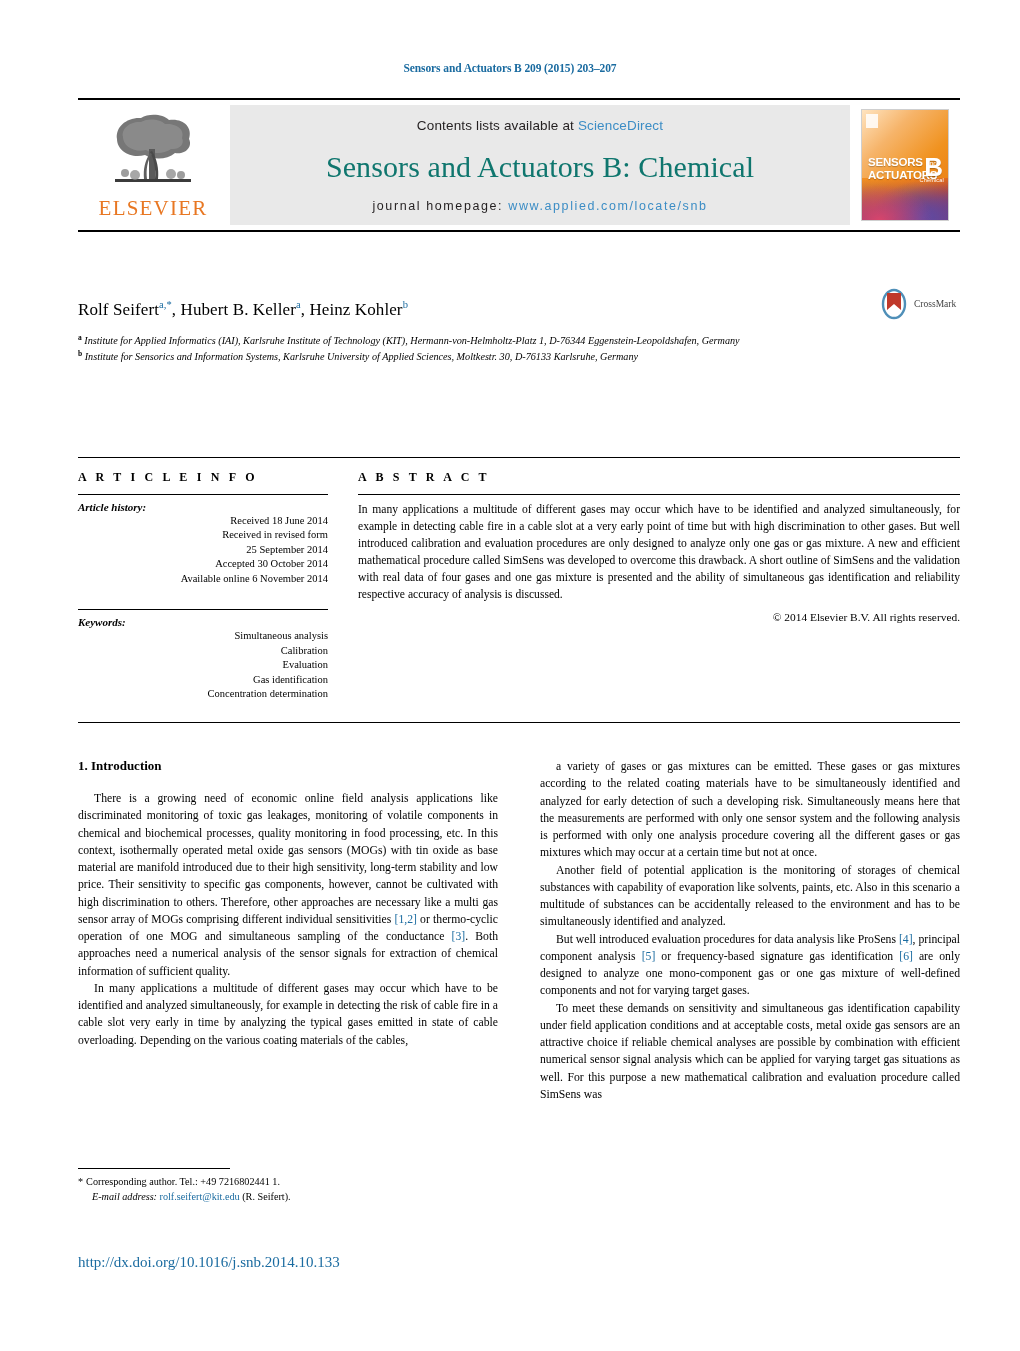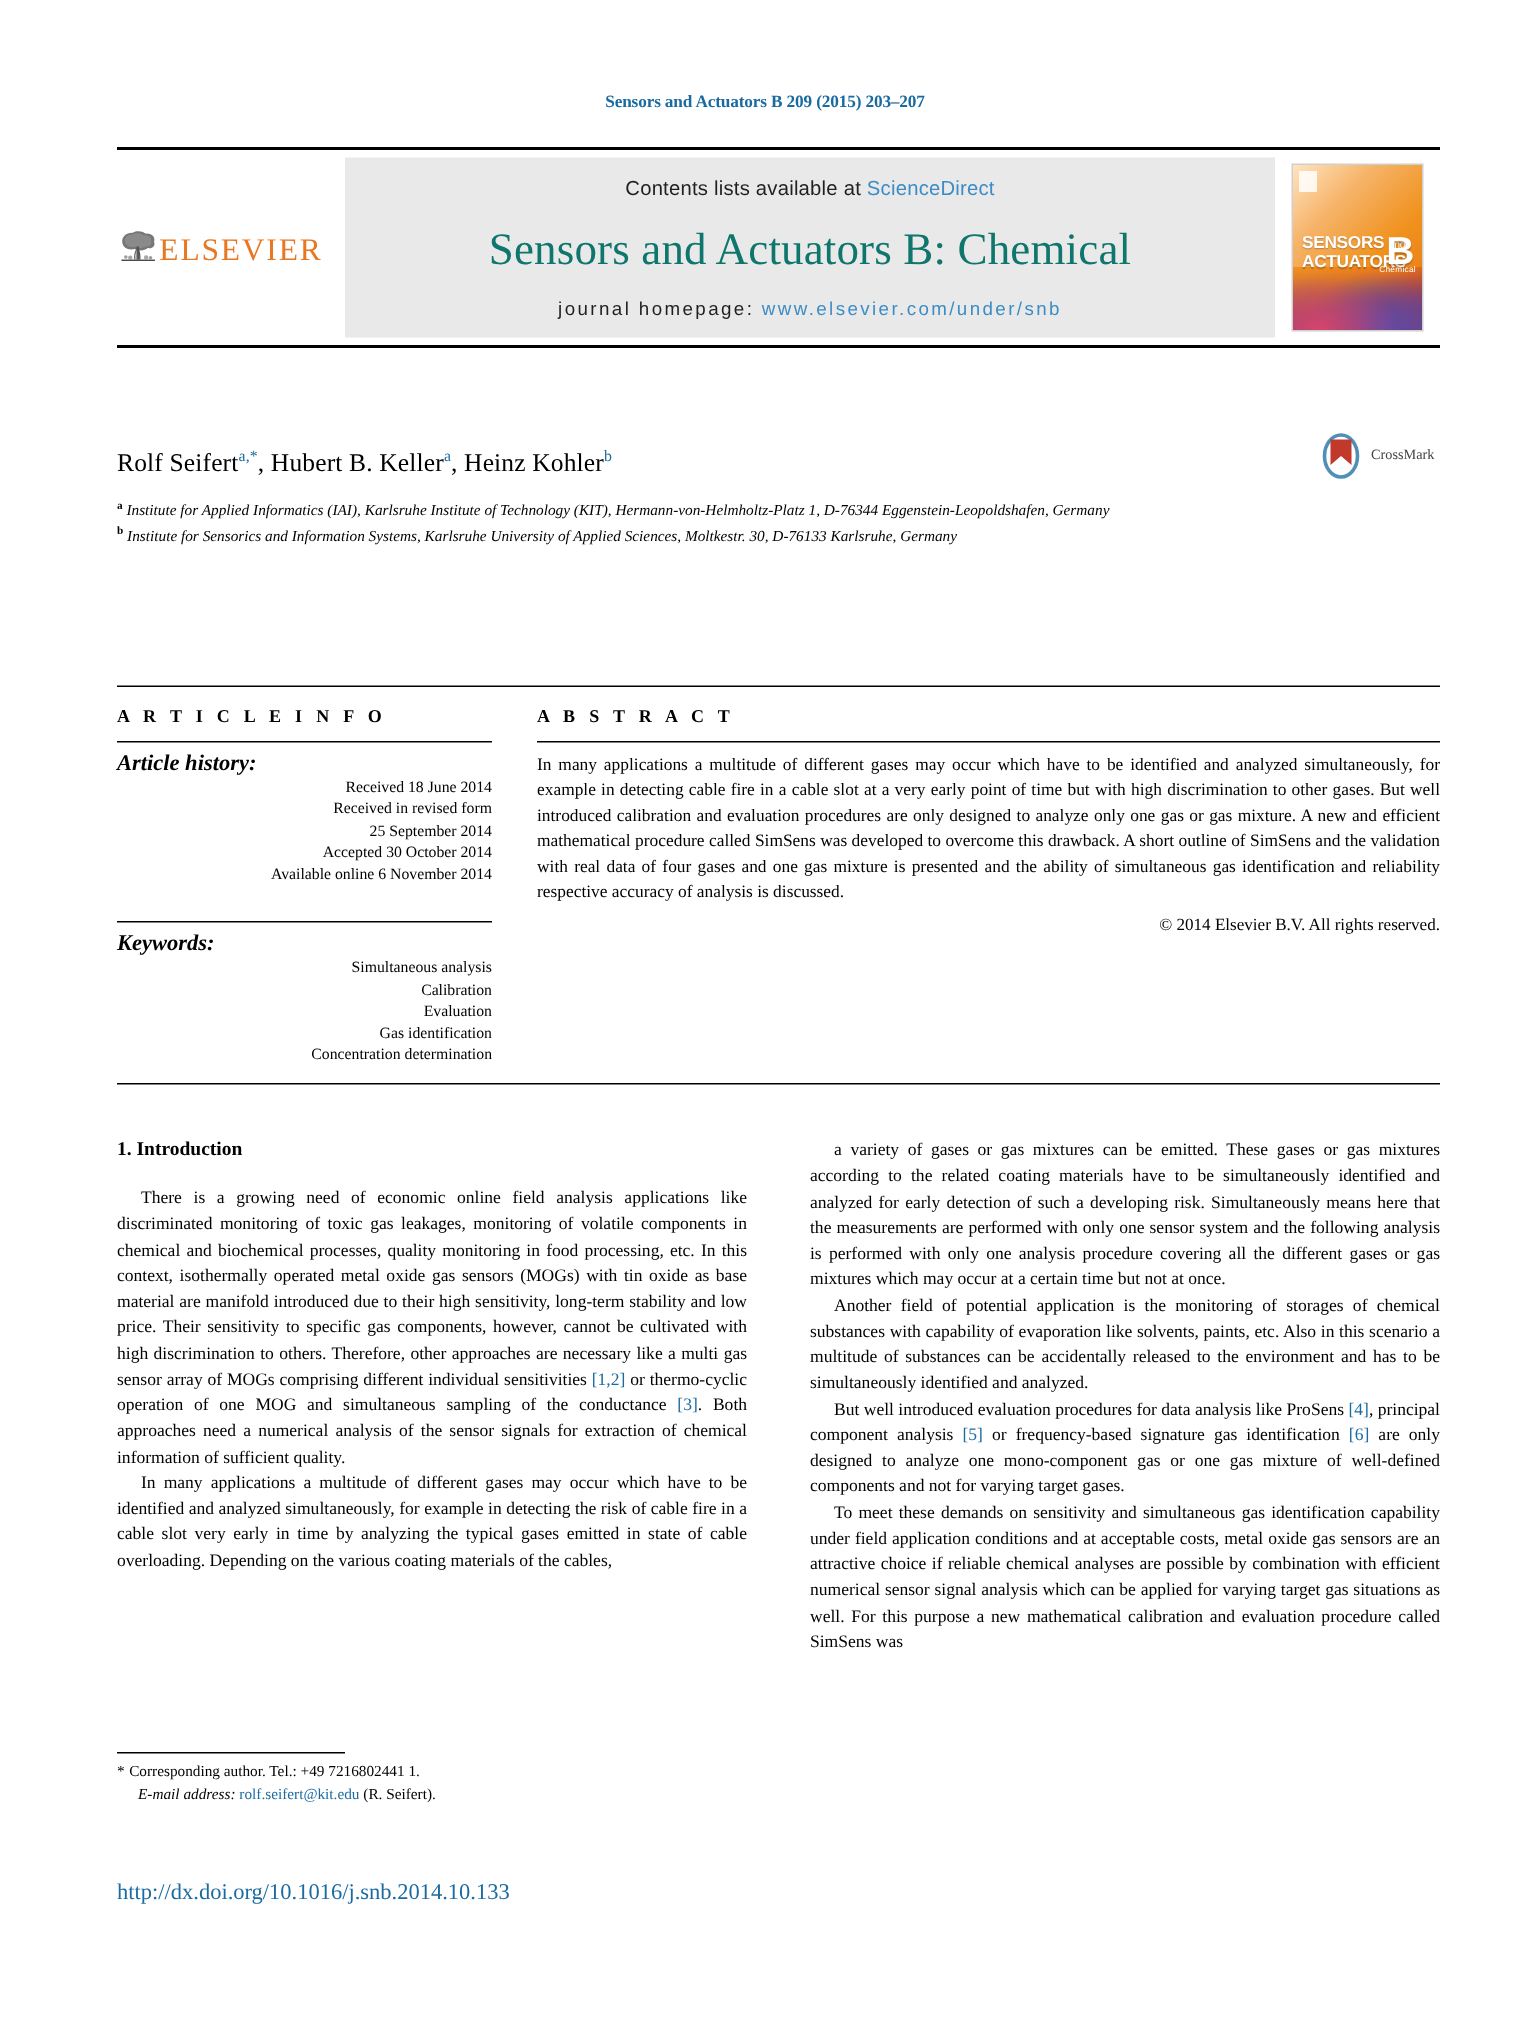--- a/index.html
+++ b/index.html
@@ -47,23 +47,24 @@
     border-bottom: 2.5px solid #000;
     height: 134px;
     box-sizing: border-box;
     display: flex;
     align-items: stretch;
   }
   .elsevier-logo-cell {
     width: 152px;
     flex: 0 0 152px;
     display: flex;
+    flex-direction: column;
     align-items: center;
     justify-content: center;
-    padding: 4px 15px 2px 0;
+    padding: 4px 2px 2px 0;
     box-sizing: border-box;
   }
   .tree-svg { display:block; }
   .elsevier-word {
     font-family: "Liberation Serif", serif;
     font-size: 21px;
     letter-spacing: 1.2px;
     color: #E87722;
     line-height: 1;
     margin-top: 1px;
@@ -275,21 +276,21 @@
     margin-bottom: 9px;
   }
   .kicker-rule {
     border-top: 0.9px solid #000;
     margin-bottom: 6px;
   }
   .info-heading {
     font-family: "Liberation Serif", serif;
     font-style: italic;
     font-weight: bold;
-    font-size: 15px;
+    font-size: 11px;
     margin-bottom: 1px;
   }
   .info-line {
     font-family: "Liberation Serif", serif;
     font-size: 10.5px;
     line-height: 1.38;
     text-align: right;
   }
   .info-gap {
     height: 15px;
@@ -408,21 +409,21 @@
     </div>
 
     <div class="masthead-center">
       <div class="contents-line">
         <span>Contents lists available at</span>
         <span class="sd">ScienceDirect</span>
       </div>
       <div class="journal-title">Sensors and Actuators B: Chemical</div>
       <div class="homepage-line">
         <span>journal homepage:</span>
-        <span class="url">www.elsevier.com/under/snb</span>
+        <span class="url">www.applied.com/locate/snb</span>
       </div>
     </div>
 
     <div class="cover-cell">
       <div class="cover-img">
         <div class="cover-top-fade"></div>
         <div class="cover-bottom"></div>
         <div class="cover-elsevier-mark"></div>
         <div class="cover-text">
           <div><span>SENSORS</span> <span class="small">and</span></div>

